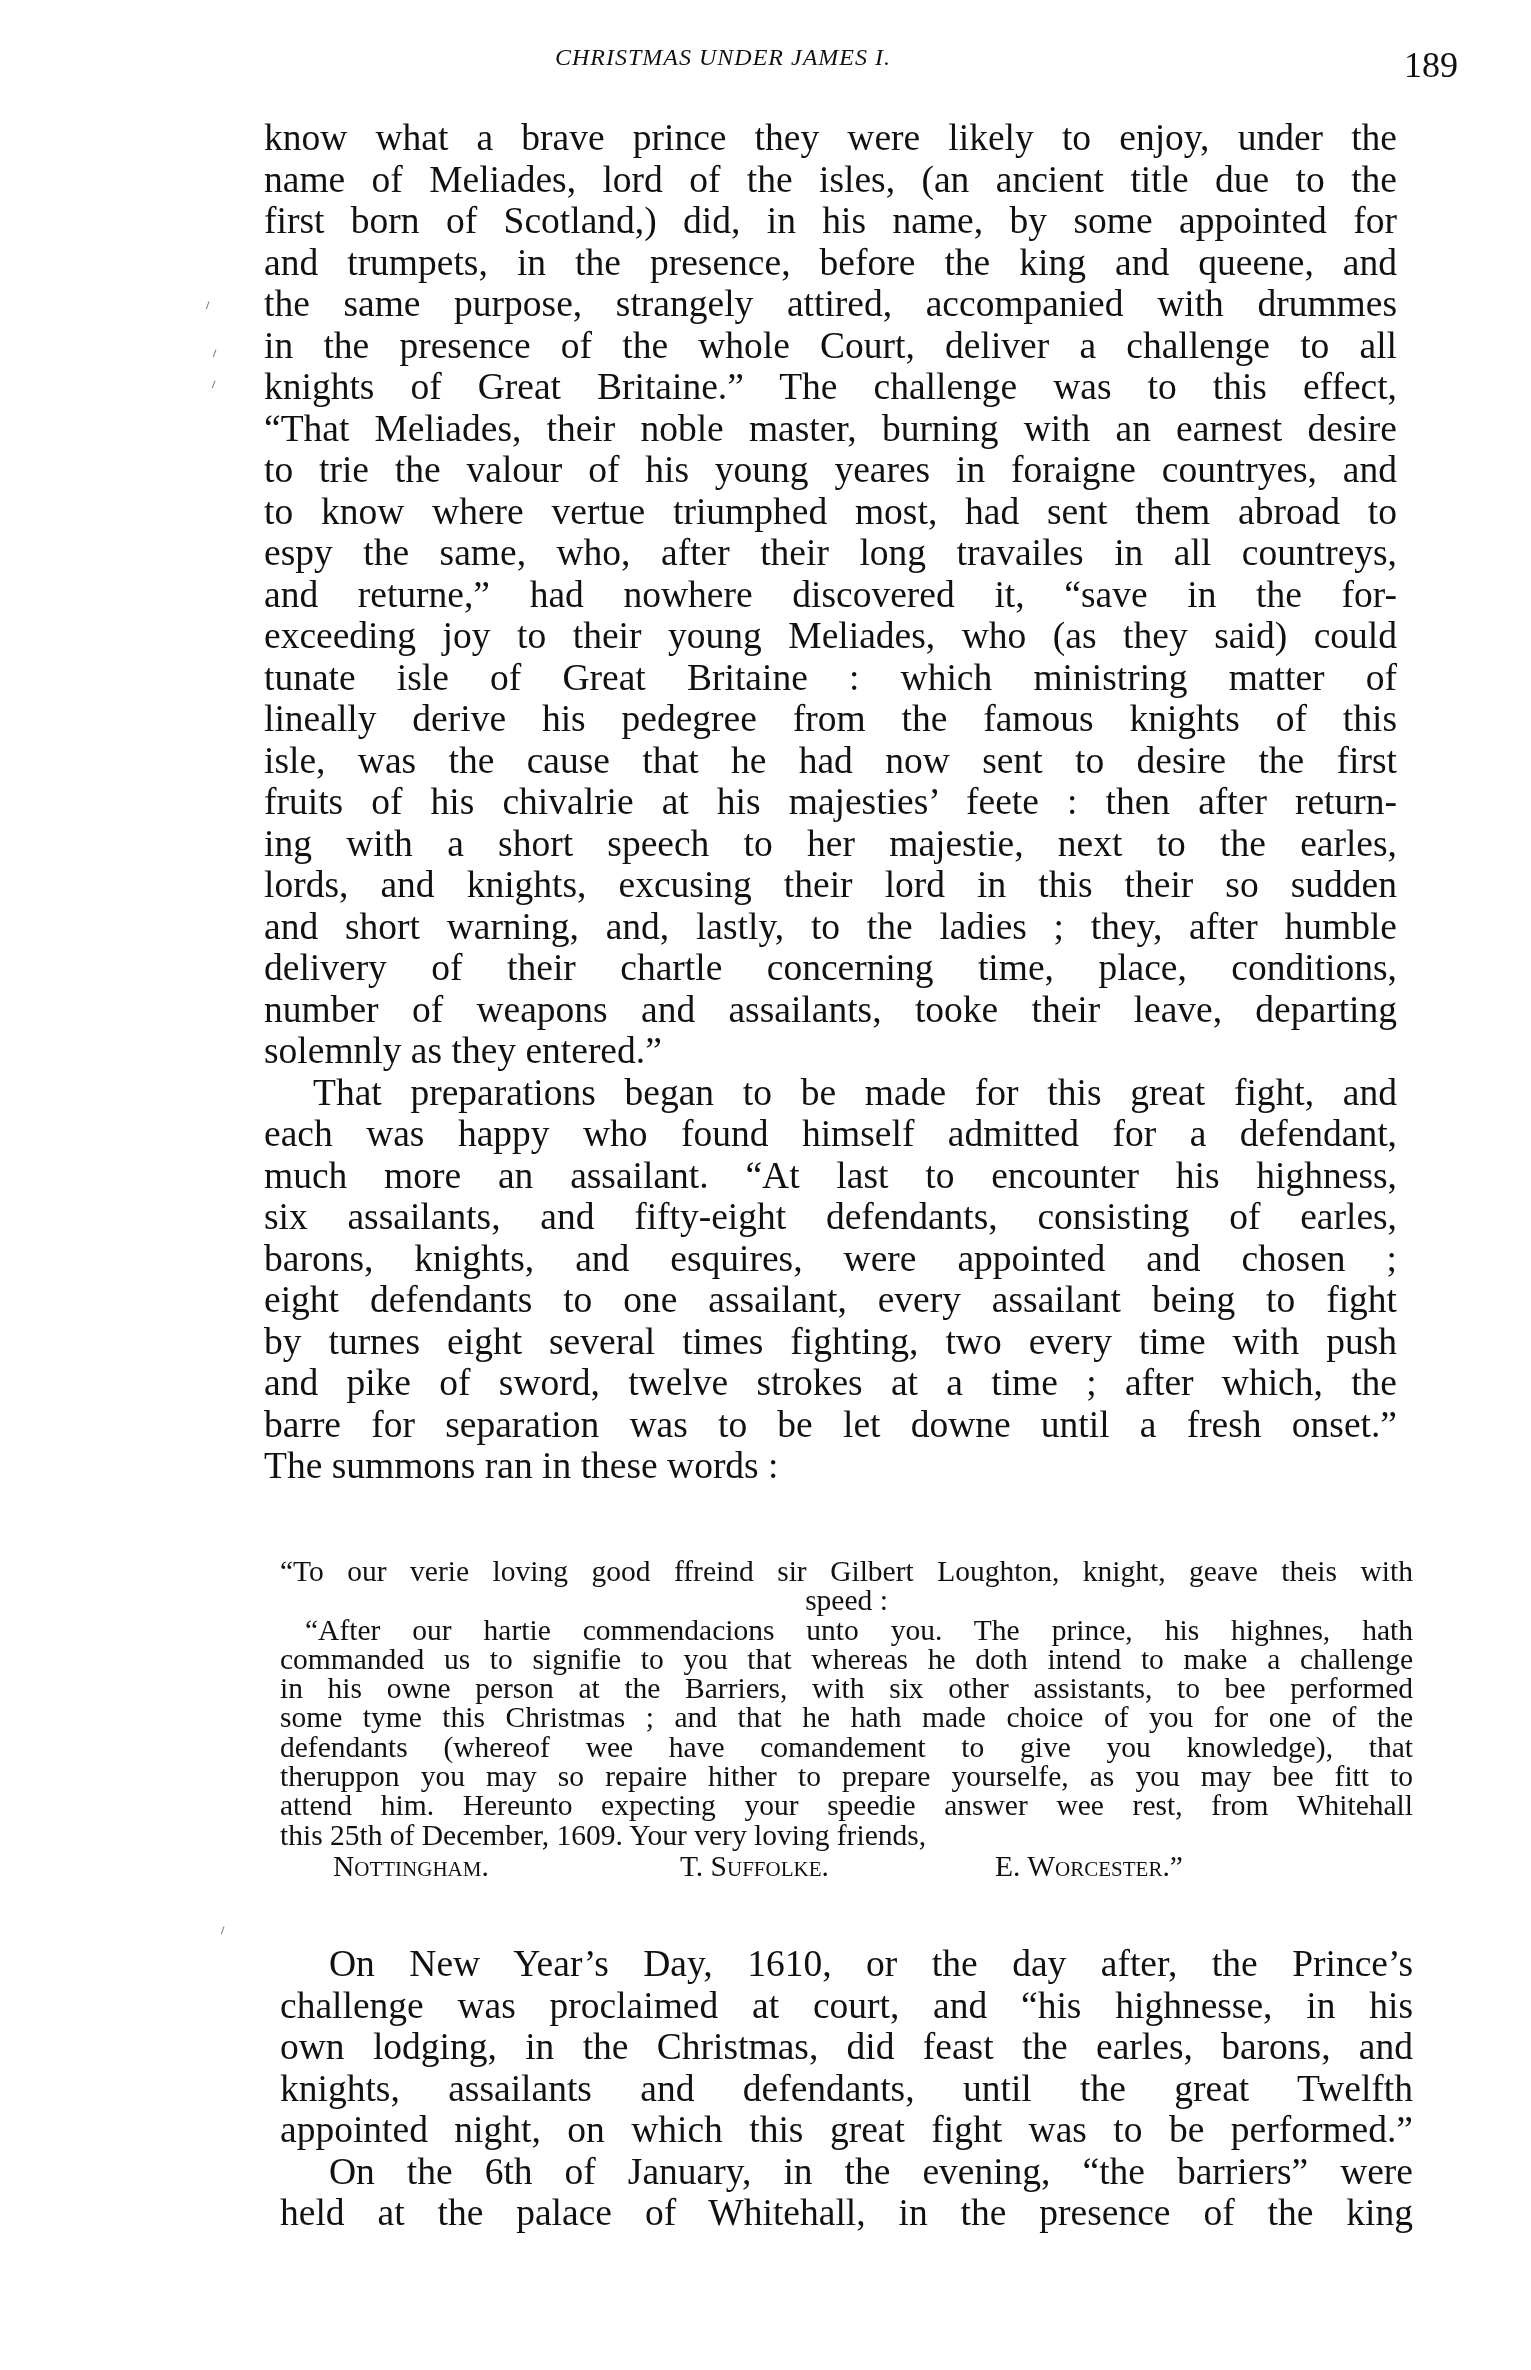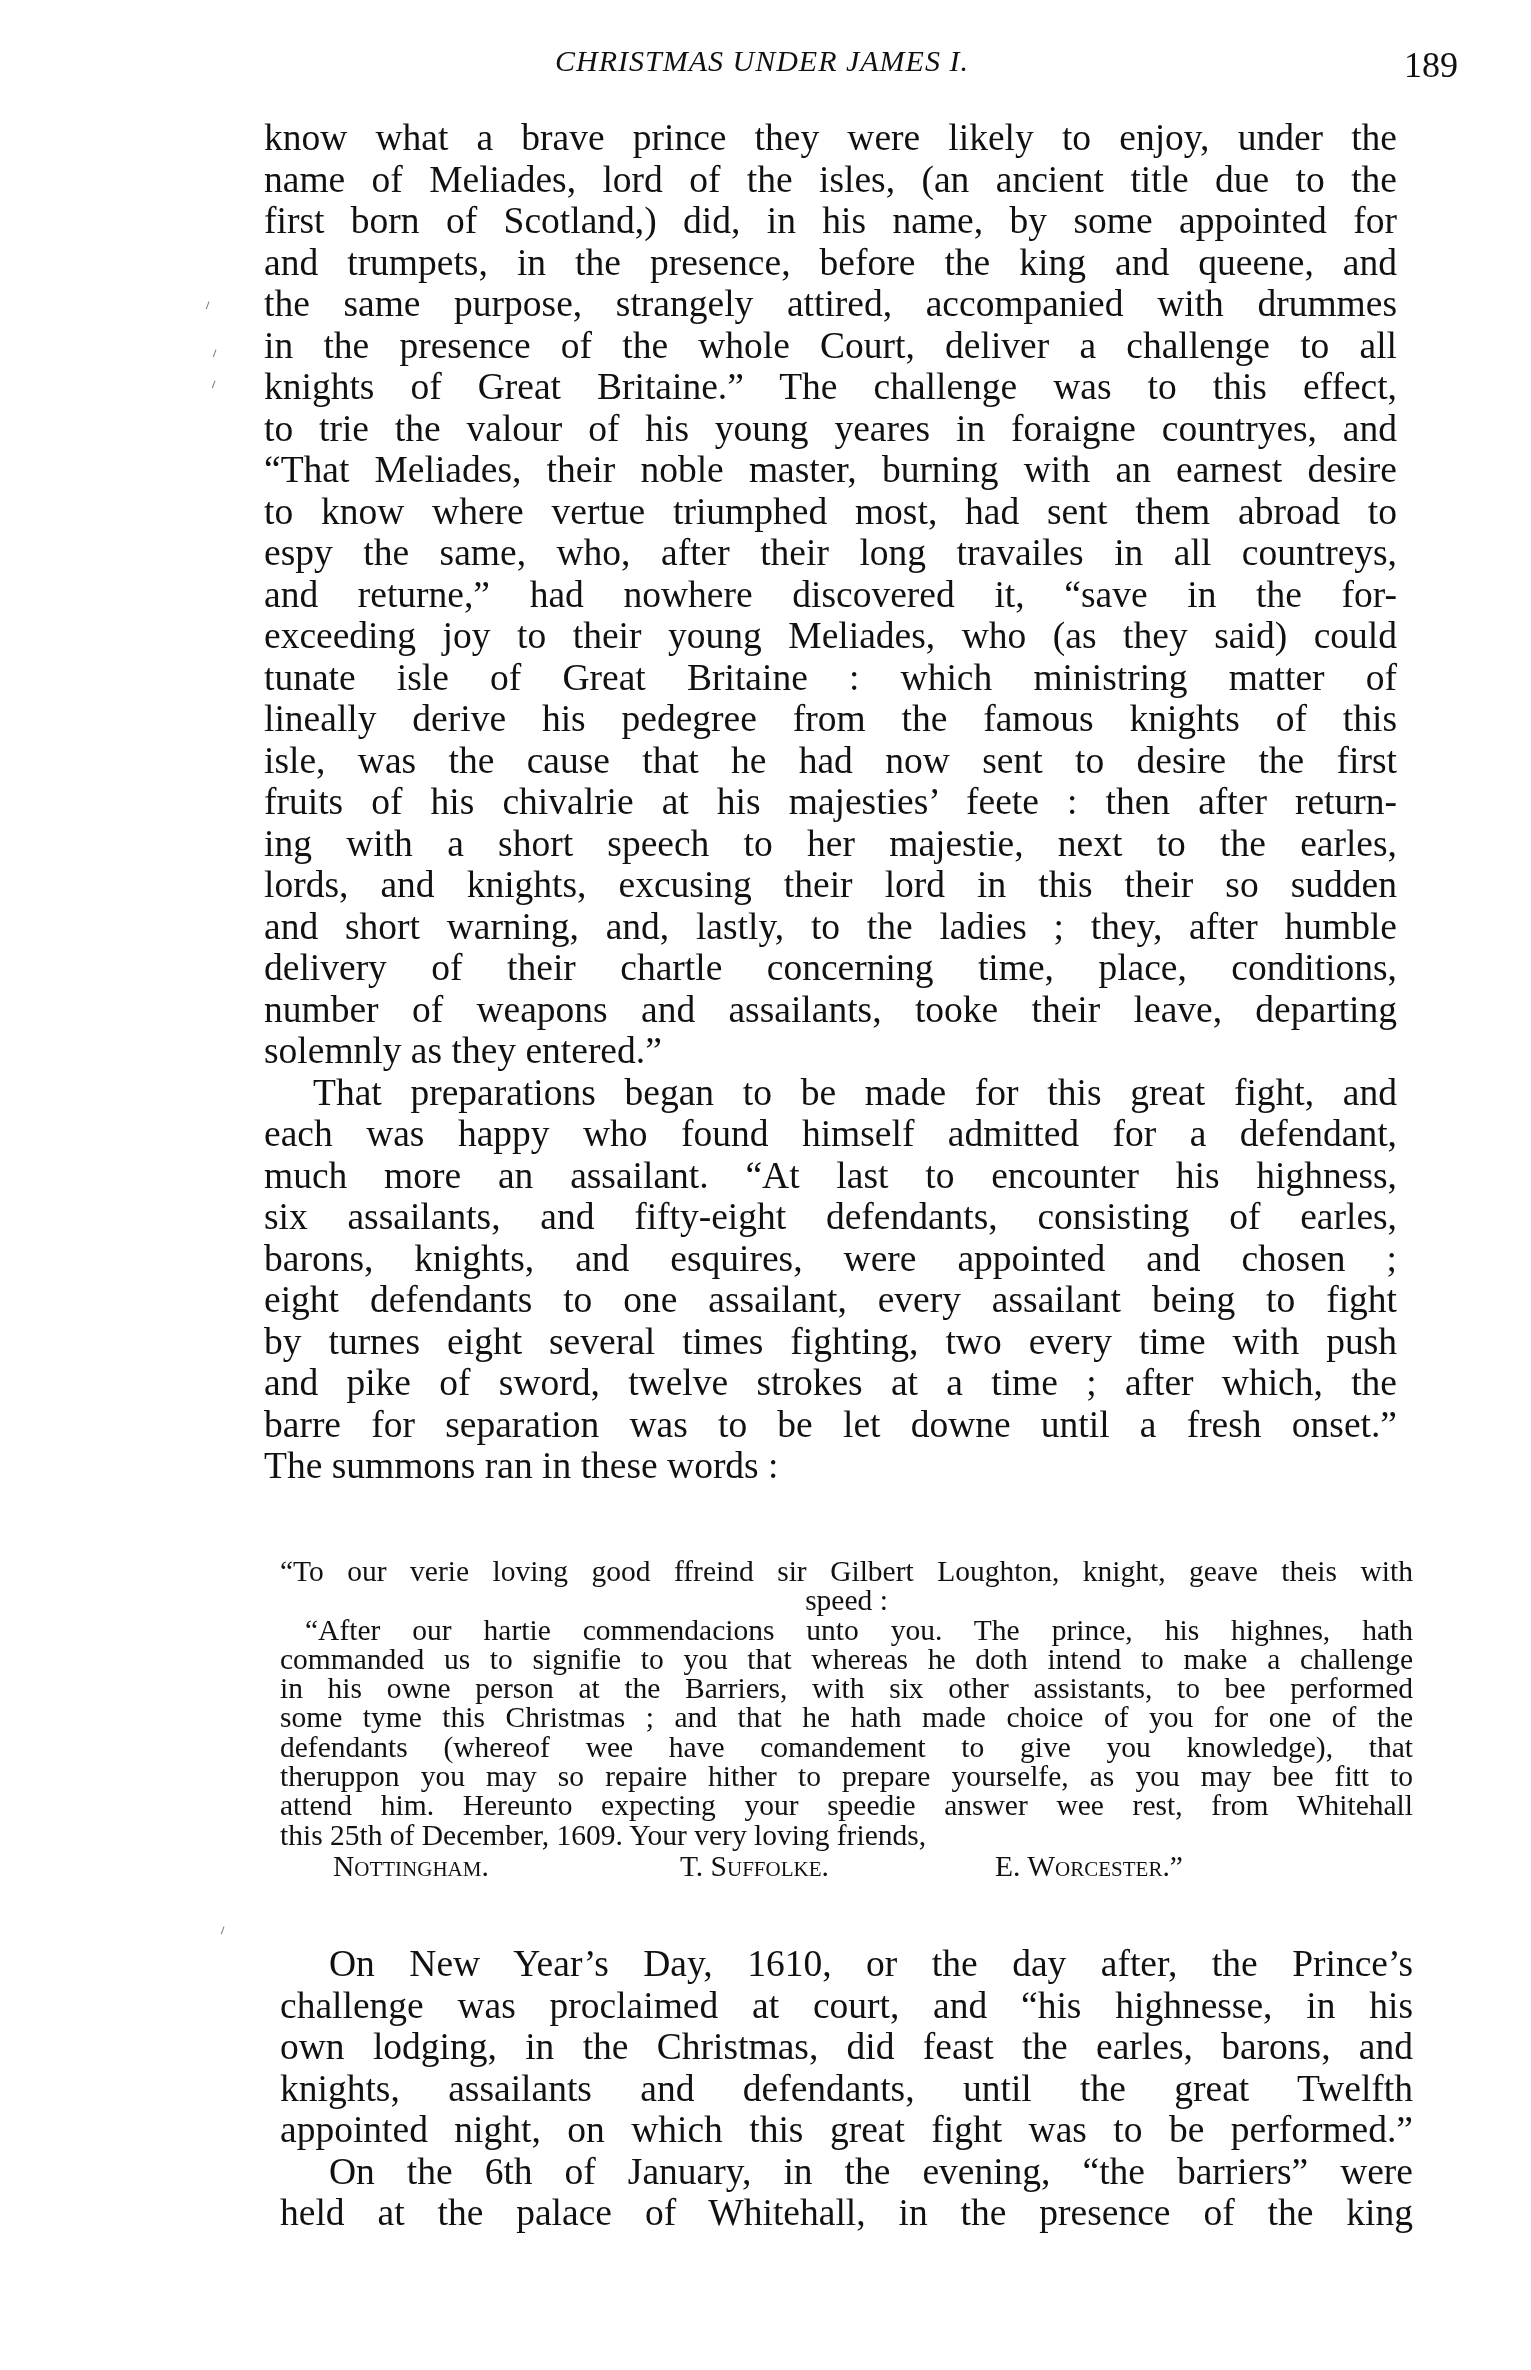--- a/index.html
+++ b/index.html
@@ -1,18 +1,18 @@
 <!DOCTYPE html>
 <html><head>
 <meta charset="utf-8">
 <style>
   html, body { margin: 0; padding: 0; background: #ffffff; }
   body { width: 1531px; height: 2370px; position: relative; overflow: hidden; color: #111; font-family: "Liberation Serif", "DejaVu Serif", serif; }
   .header { position: absolute; top: 44px; left: 0; width: 1531px; height: 60px; }
-  .running-title { position: absolute; left: 555px; top: 0; font-style: italic; font-size: 30px; letter-spacing: 1px; }
+  .running-title { position: absolute; left: 555px; top: 0; font-style: italic; font-size: 24px; letter-spacing: 1px; }
   .page-number { position: absolute; left: 1404px; top: 0; font-size: 36px; }
   .body-text { position: absolute; left: 264px; width: 1133px; top: 117px; }
   .line { display: block; font-size: 37.5px; line-height: 41.5px; height: 41.5px; text-align: justify; text-align-last: justify; white-space: nowrap; }
   .line.last { text-align-last: left; }
   .line.indent { padding-left: 49px; }
   .quote { position: absolute; left: 280px; width: 1133px; top: 1557px; }
   .qline { display: block; font-size: 29.5px; line-height: 29.3px; height: 29.3px; text-align: justify; text-align-last: justify; white-space: nowrap; }
   .qline.center { text-align: center; text-align-last: center; }
   .qline.last { text-align-last: left; }
   .qline.indent { padding-left: 25px; }
@@ -35,22 +35,22 @@
 <span class="mark" style="left:222px;top:1927px;"></span>
 
 <div class="body-text">
   <span class="line">know what a brave prince they were likely to enjoy, under the</span>
   <span class="line">name of Meliades, lord of the isles, (an ancient title due to the</span>
   <span class="line">first born of Scotland,) did, in his name, by some appointed for</span>
   <span class="line">and trumpets, in the presence, before the king and queene, and</span>
   <span class="line">the same purpose, strangely attired, accompanied with drummes</span>
   <span class="line">in the presence of the whole Court, deliver a challenge to all</span>
   <span class="line">knights of Great Britaine.”  The challenge was to this effect,</span>
+  <span class="line">“That Meliades, their noble master, burning with an earnest desire</span>
   <span class="line">to trie the valour of his young yeares in foraigne countryes, and</span>
-  <span class="line">“That Meliades, their noble master, burning with an earnest desire</span>
   <span class="line">to know where vertue triumphed most, had sent them abroad to</span>
   <span class="line">espy the same, who, after their long travailes in all countreys,</span>
   <span class="line">and returne,” had nowhere discovered it, “save in the for-</span>
   <span class="line">exceeding joy to their young Meliades, who (as they said) could</span>
   <span class="line">tunate isle of Great Britaine : which ministring matter of</span>
   <span class="line">lineally derive his pedegree from the famous knights of this</span>
   <span class="line">isle, was the cause that he had now sent to desire the first</span>
   <span class="line">fruits of his chivalrie at his majesties’ feete : then after return-</span>
   <span class="line">ing with a short speech to her majestie, next to the earles,</span>
   <span class="line">lords, and knights, excusing their lord in this their so sudden</span>

